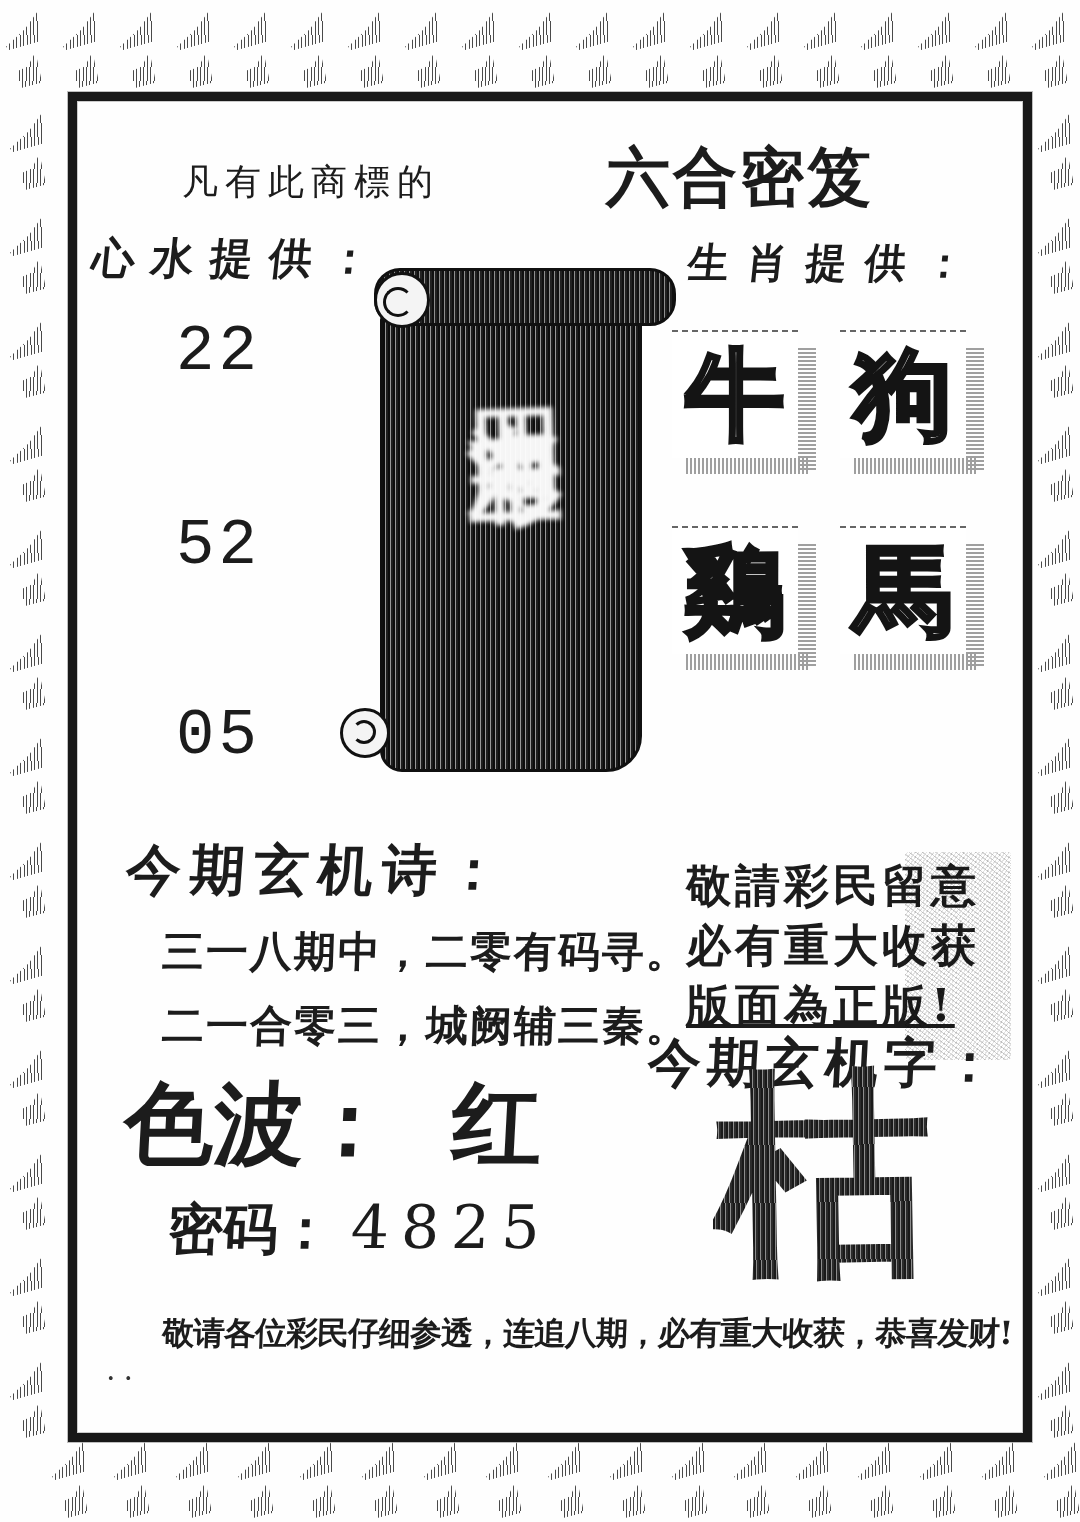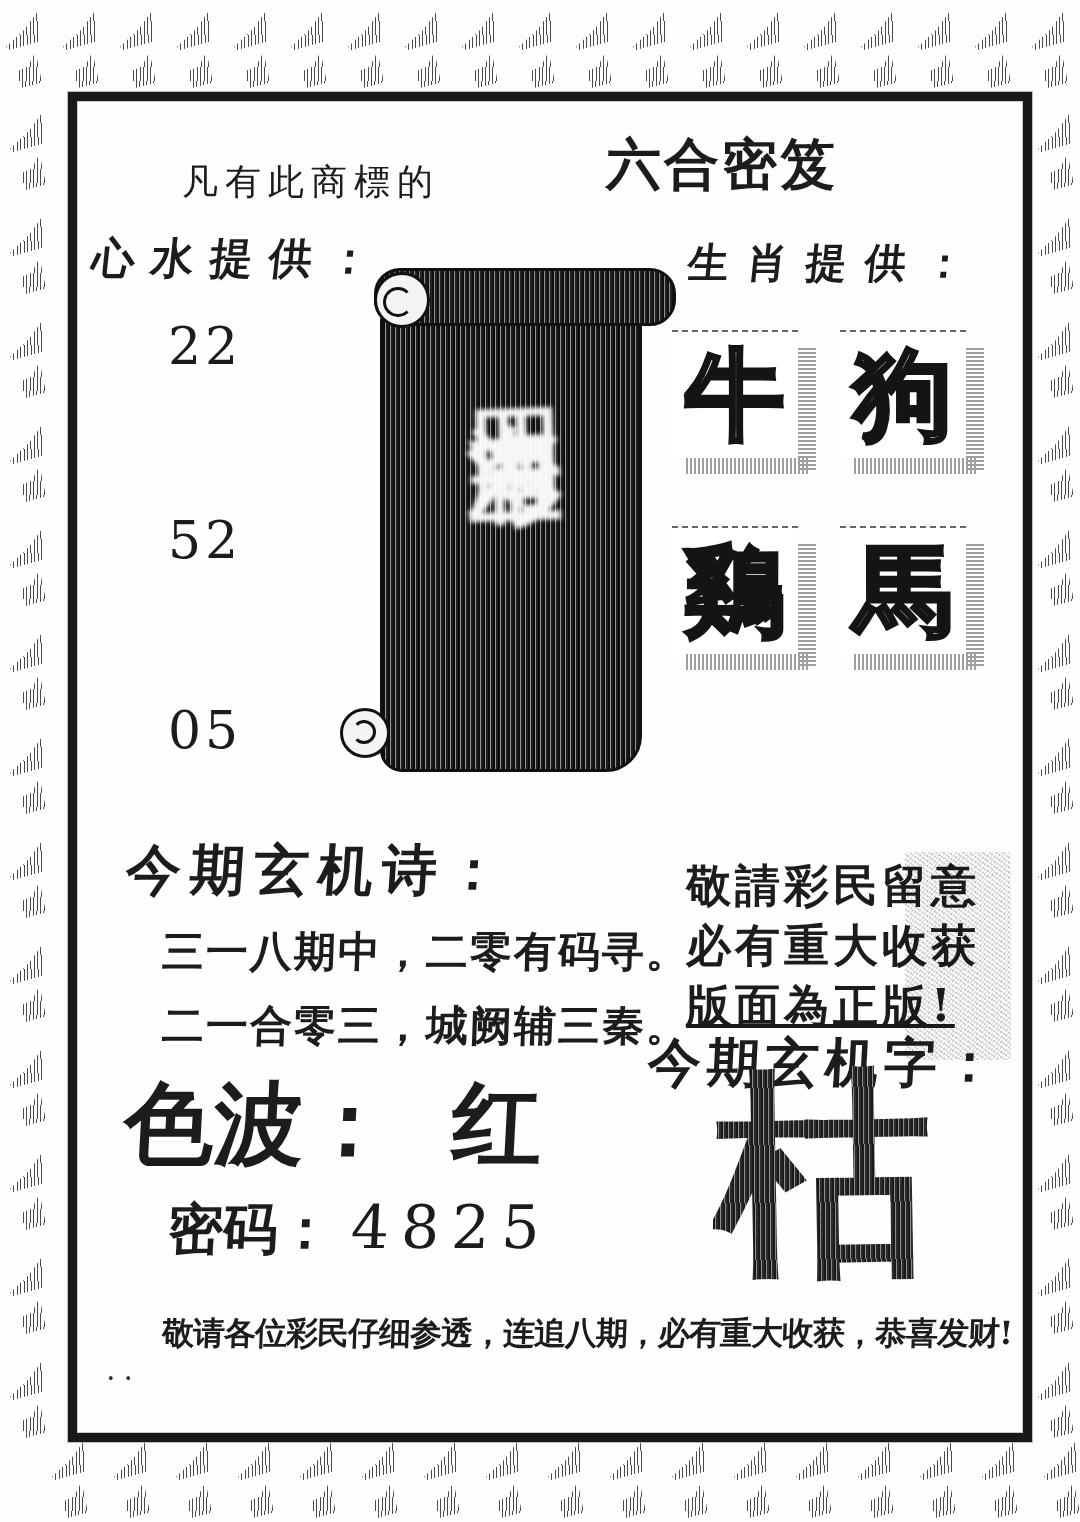--- a/index.html
+++ b/index.html
@@ -24,26 +24,26 @@
   
   #inner-frame{
     position:absolute;left:68px;top:92px;width:946px;height:1332px;z-index:2;
     border:9px solid #181818;
     box-shadow:0 0 0 1px rgba(0,0,0,.25), inset 0 0 0 1px rgba(0,0,0,.2);
   }
   .abs{position:absolute;z-index:3;white-space:nowrap;}
   
   #issue-label{left:182px;top:158px;font-size:36px;letter-spacing:7px;}
   #page-title{
-    left:606px;top:128px;font-size:55px;font-weight:900;letter-spacing:3px;
+    left:606px;top:134px;font-size:64px;font-weight:900;letter-spacing:3px;
     font-family:Liberation Serif, serif;
   }
   
   #hearts-label{left:92px;top:230px;font-size:43px;letter-spacing:16px;font-weight:600;transform:skewX(-6deg);}
-  .hearts-num{left:168px;font-size:52px;letter-spacing:4px;}
+  .hearts-num{left:176px;font-size:64px;letter-spacing:4px;font-family:Liberation Mono, monospace;}
   #hearts-num-0{top:316px;} #hearts-num-1{top:510px;} #hearts-num-2{top:700px;}
   
   #scroll{left:372px;top:260px;width:302px;height:520px;}
   #scroll-roll{
     position:absolute;left:2px;top:8px;width:296px;height:52px;border-radius:26px;
     background:repeating-linear-gradient(90deg,#111 0 2px,#8f8f8f 2px 3px,#222 3px 5px);
     border:3px solid #101010;z-index:2;
   }
   #scroll-spiral{
     position:absolute;left:2px;top:12px;width:50px;height:50px;border-radius:50%;

